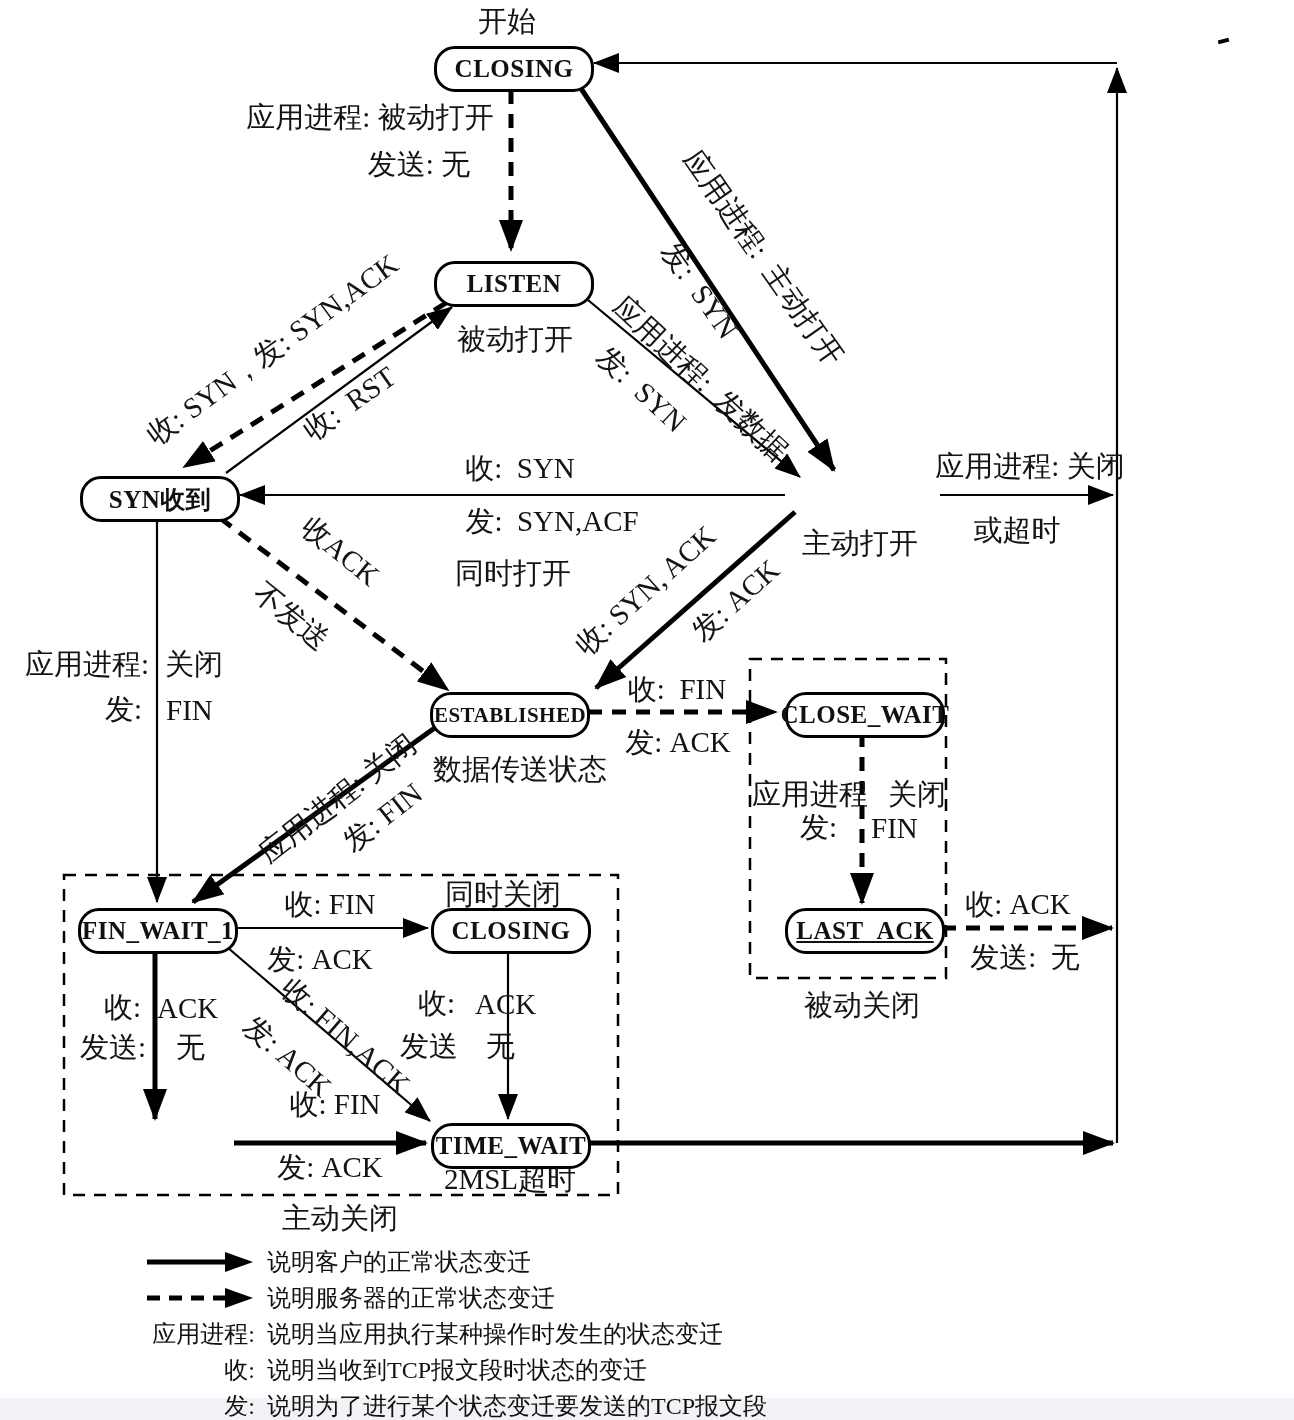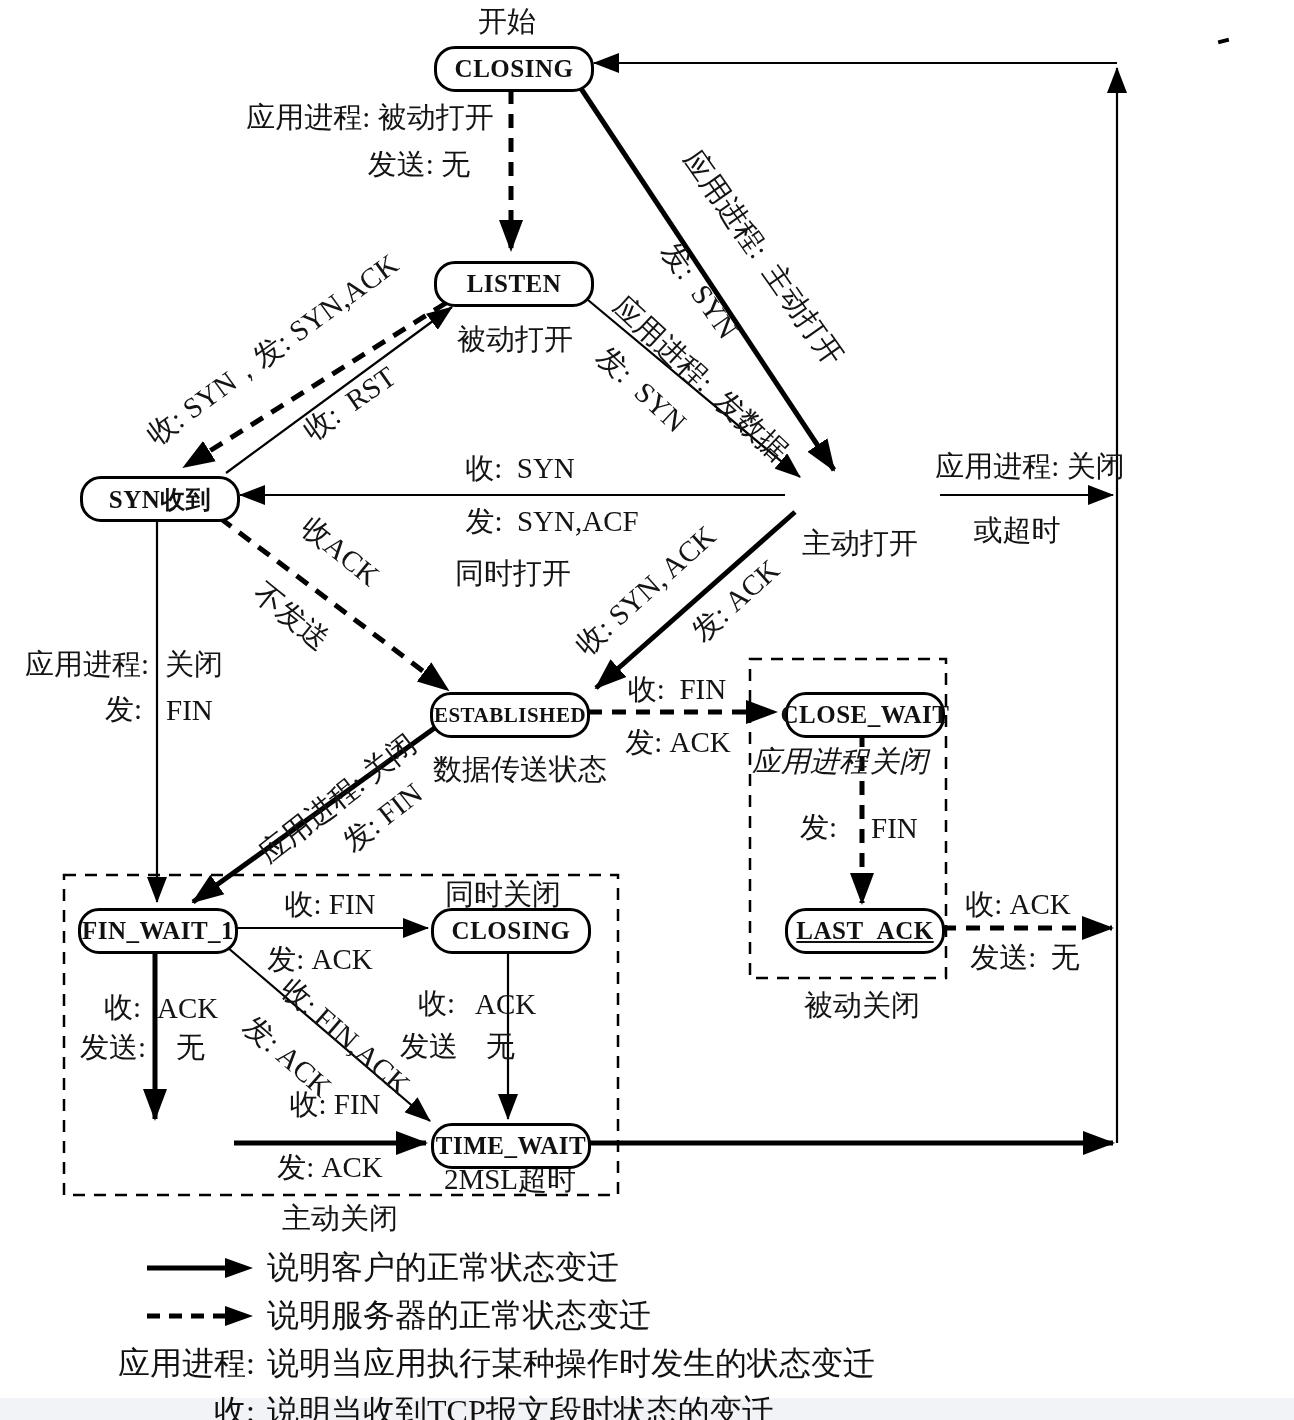--- a/index.html
+++ b/index.html
@@ -7,21 +7,21 @@
          font-family:"Liberation Serif","DejaVu Serif",serif;color:#111;}
   svg.edges{position:absolute;left:0;top:0;}
   .node{position:absolute;width:154px;height:40px;border:3px solid #000;border-radius:21px;
         background:#fff;display:flex;align-items:center;justify-content:center;
         font-weight:bold;font-size:25px;letter-spacing:.5px;white-space:nowrap;z-index:3;}
   .node.long{font-size:21px;}
   .lbl{position:absolute;font-size:29px;white-space:pre;transform:translate(-50%,-50%);z-index:2;color:#141414;}
   .lbl.anchor-left{transform:translate(0,-50%);}
   .split{display:flex;align-items:center;}
   .legend{position:absolute;left:95px;top:1246px;z-index:2;}
-  .lrow{display:flex;align-items:center;margin-bottom:4px;font-size:32px;}
+  .lrow{display:flex;align-items:center;margin-bottom:4px;font-size:24px;}
   .lkey{width:160px;display:flex;justify-content:flex-end;align-items:center;white-space:pre;}
   .ltext{margin-left:12px;white-space:pre;}
   .watermark{position:absolute;right:22px;top:1348px;font-family:"Liberation Sans","DejaVu Sans",sans-serif;
              font-weight:bold;font-size:37px;color:#6f6f6f;letter-spacing:3px;
              text-shadow:2px 2px 0 #fff, -1px -1px 0 #fff;z-index:2;}
   .bottom-strip{position:absolute;left:0;top:1398px;width:1294px;height:22px;background:#f2f3f6;z-index:1;}
   .artifact{position:absolute;left:1218px;top:39px;width:11px;height:4px;background:#000;transform:rotate(-14deg);z-index:2;}
 </style>
 </head>
 <body>
@@ -100,21 +100,21 @@
   <div class="lbl" style="left:330px;top:1168px;">发: ACK</div>
   <div class="lbl" style="left:510px;top:1180px;">2MSL超时</div>
   <div class="lbl" style="left:340px;top:1219px;">主动关闭</div>
 
   <div class="lbl anchor-left split" style="left:25px;top:665px;gap:16px;">
     <span>应用进程:</span><span>关闭</span>
   </div>
   <div class="lbl anchor-left split" style="left:105px;top:710px;gap:24px;">
     <span>发:</span><span>FIN</span>
   </div>
-  <div class="lbl anchor-left split" style="left:752px;top:762px;gap:2px;font-style:italic;">
+  <div class="lbl anchor-left split" style="left:752px;top:795px;gap:20px;">
     <span>应用进程</span><span>关闭</span>
   </div>
   <div class="lbl anchor-left split" style="left:800px;top:828px;gap:34px;">
     <span>发:</span><span>FIN</span>
   </div>
   <div class="lbl anchor-left split" style="left:104px;top:1008px;gap:16px;">
     <span>收:</span><span>ACK</span>
   </div>
   <div class="lbl anchor-left split" style="left:80px;top:1048px;gap:30px;">
     <span>发送:</span><span>无</span>

